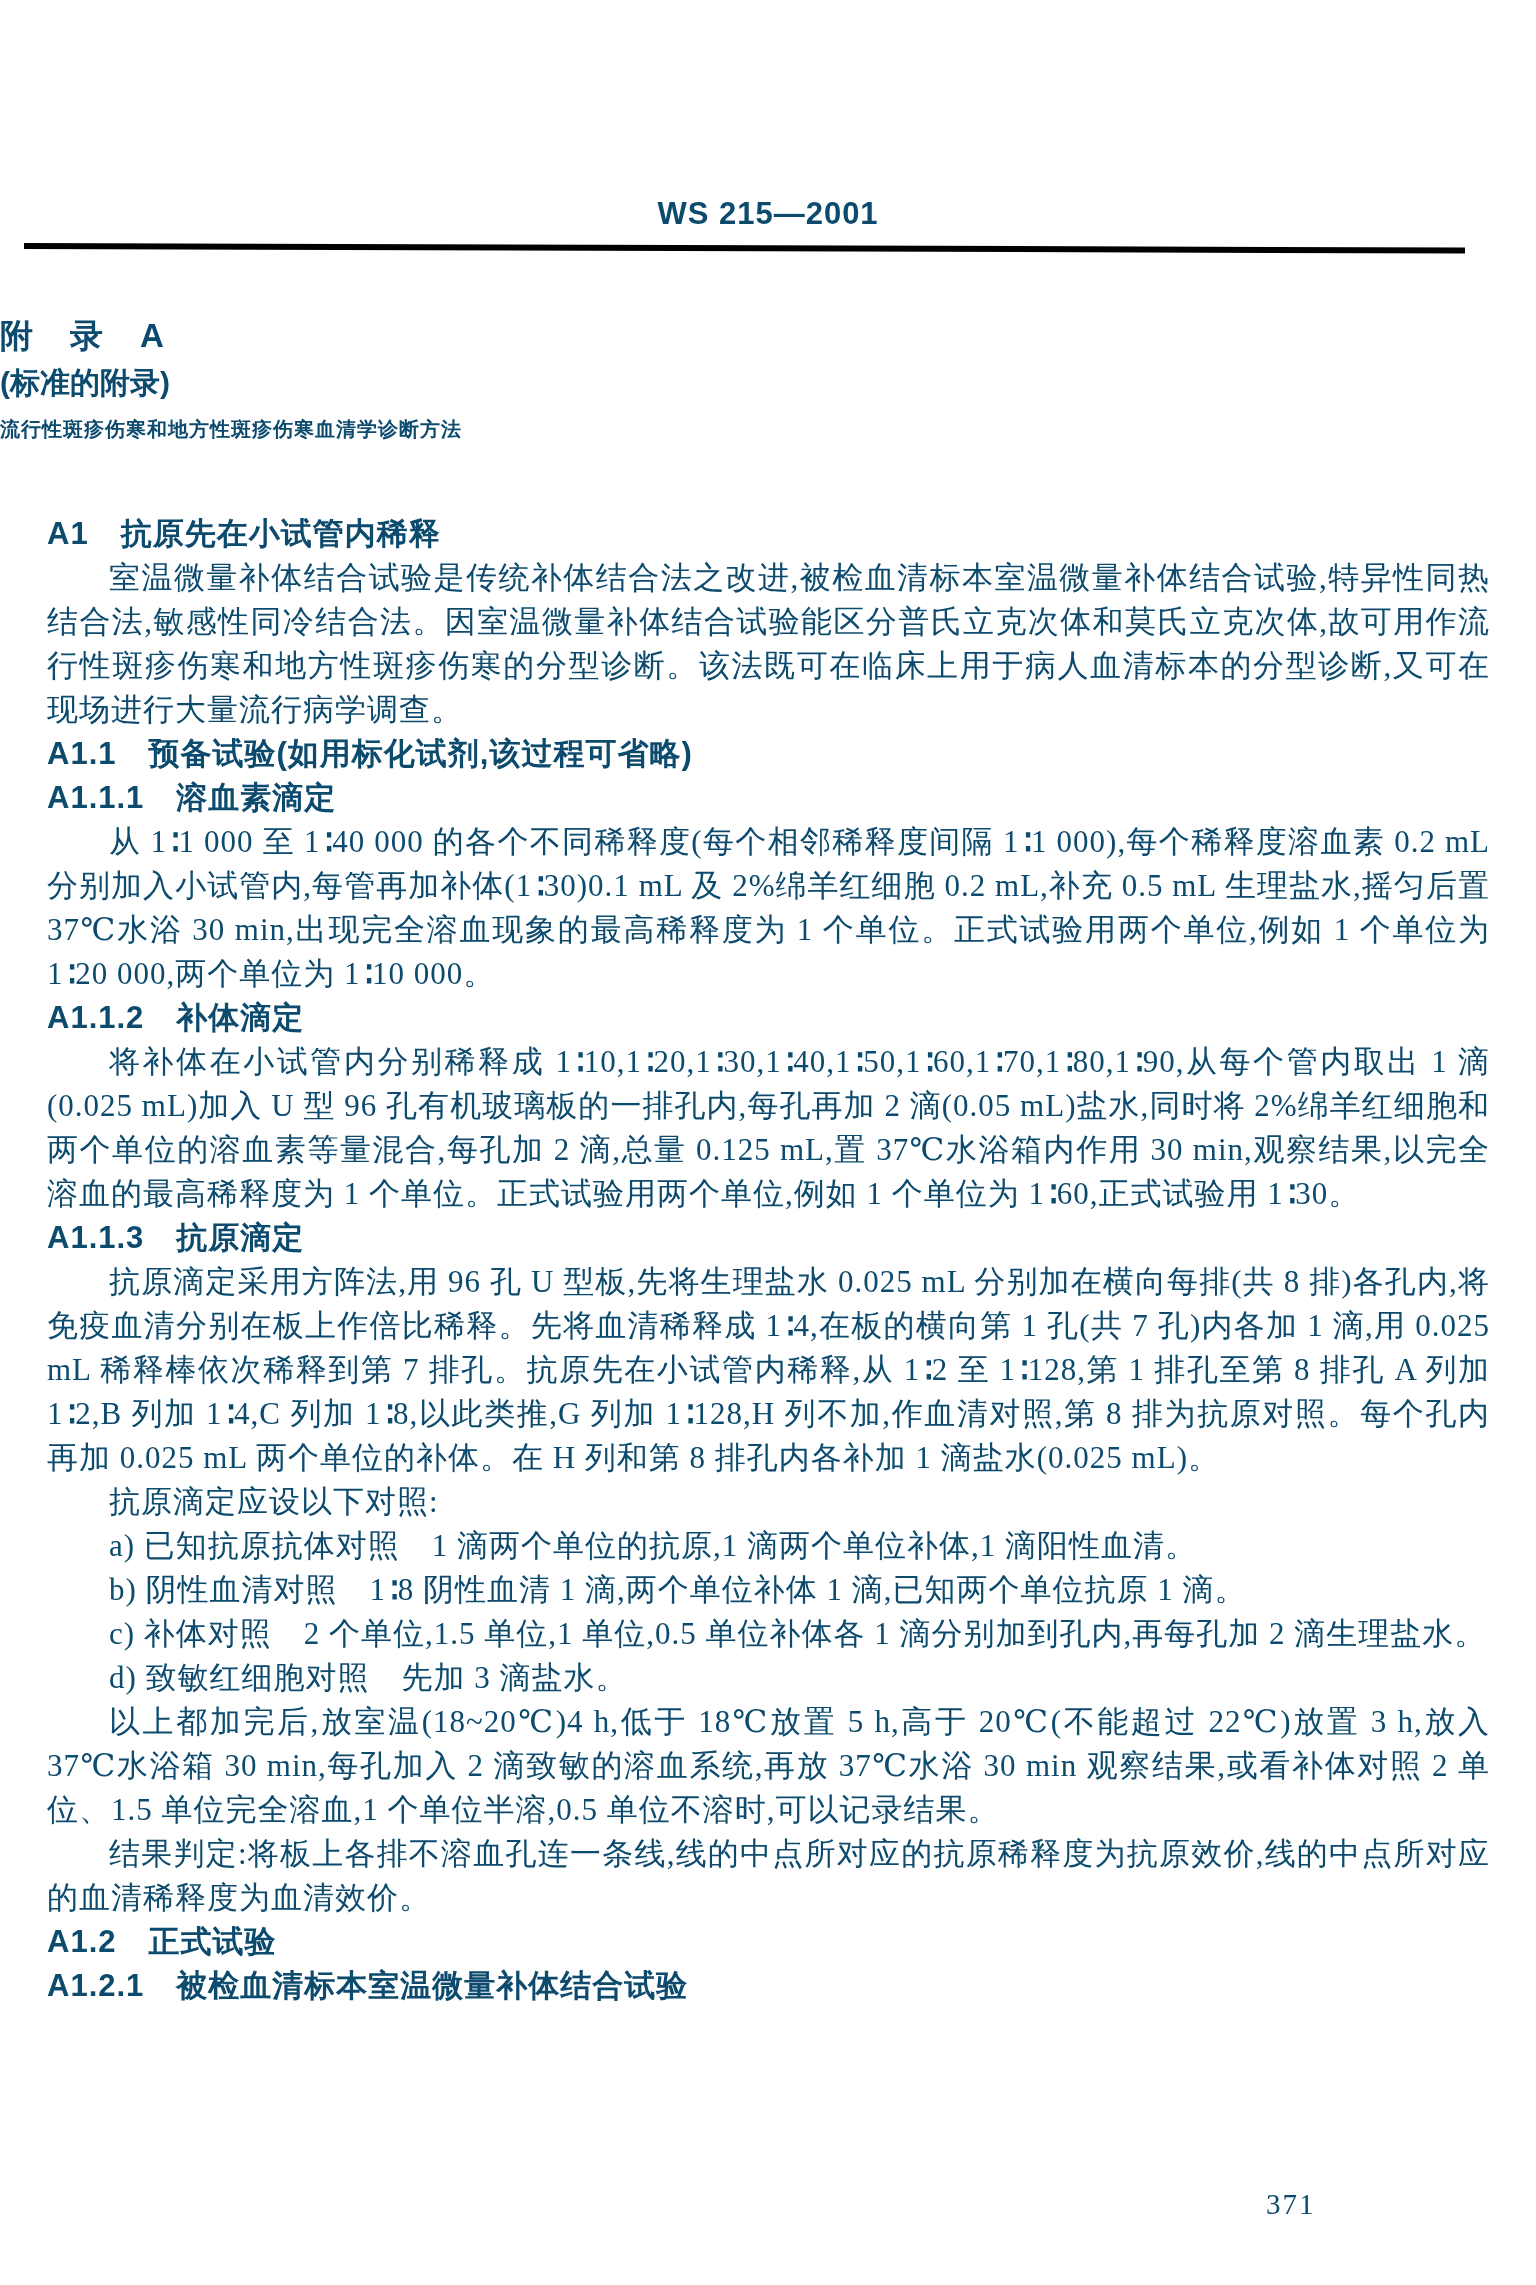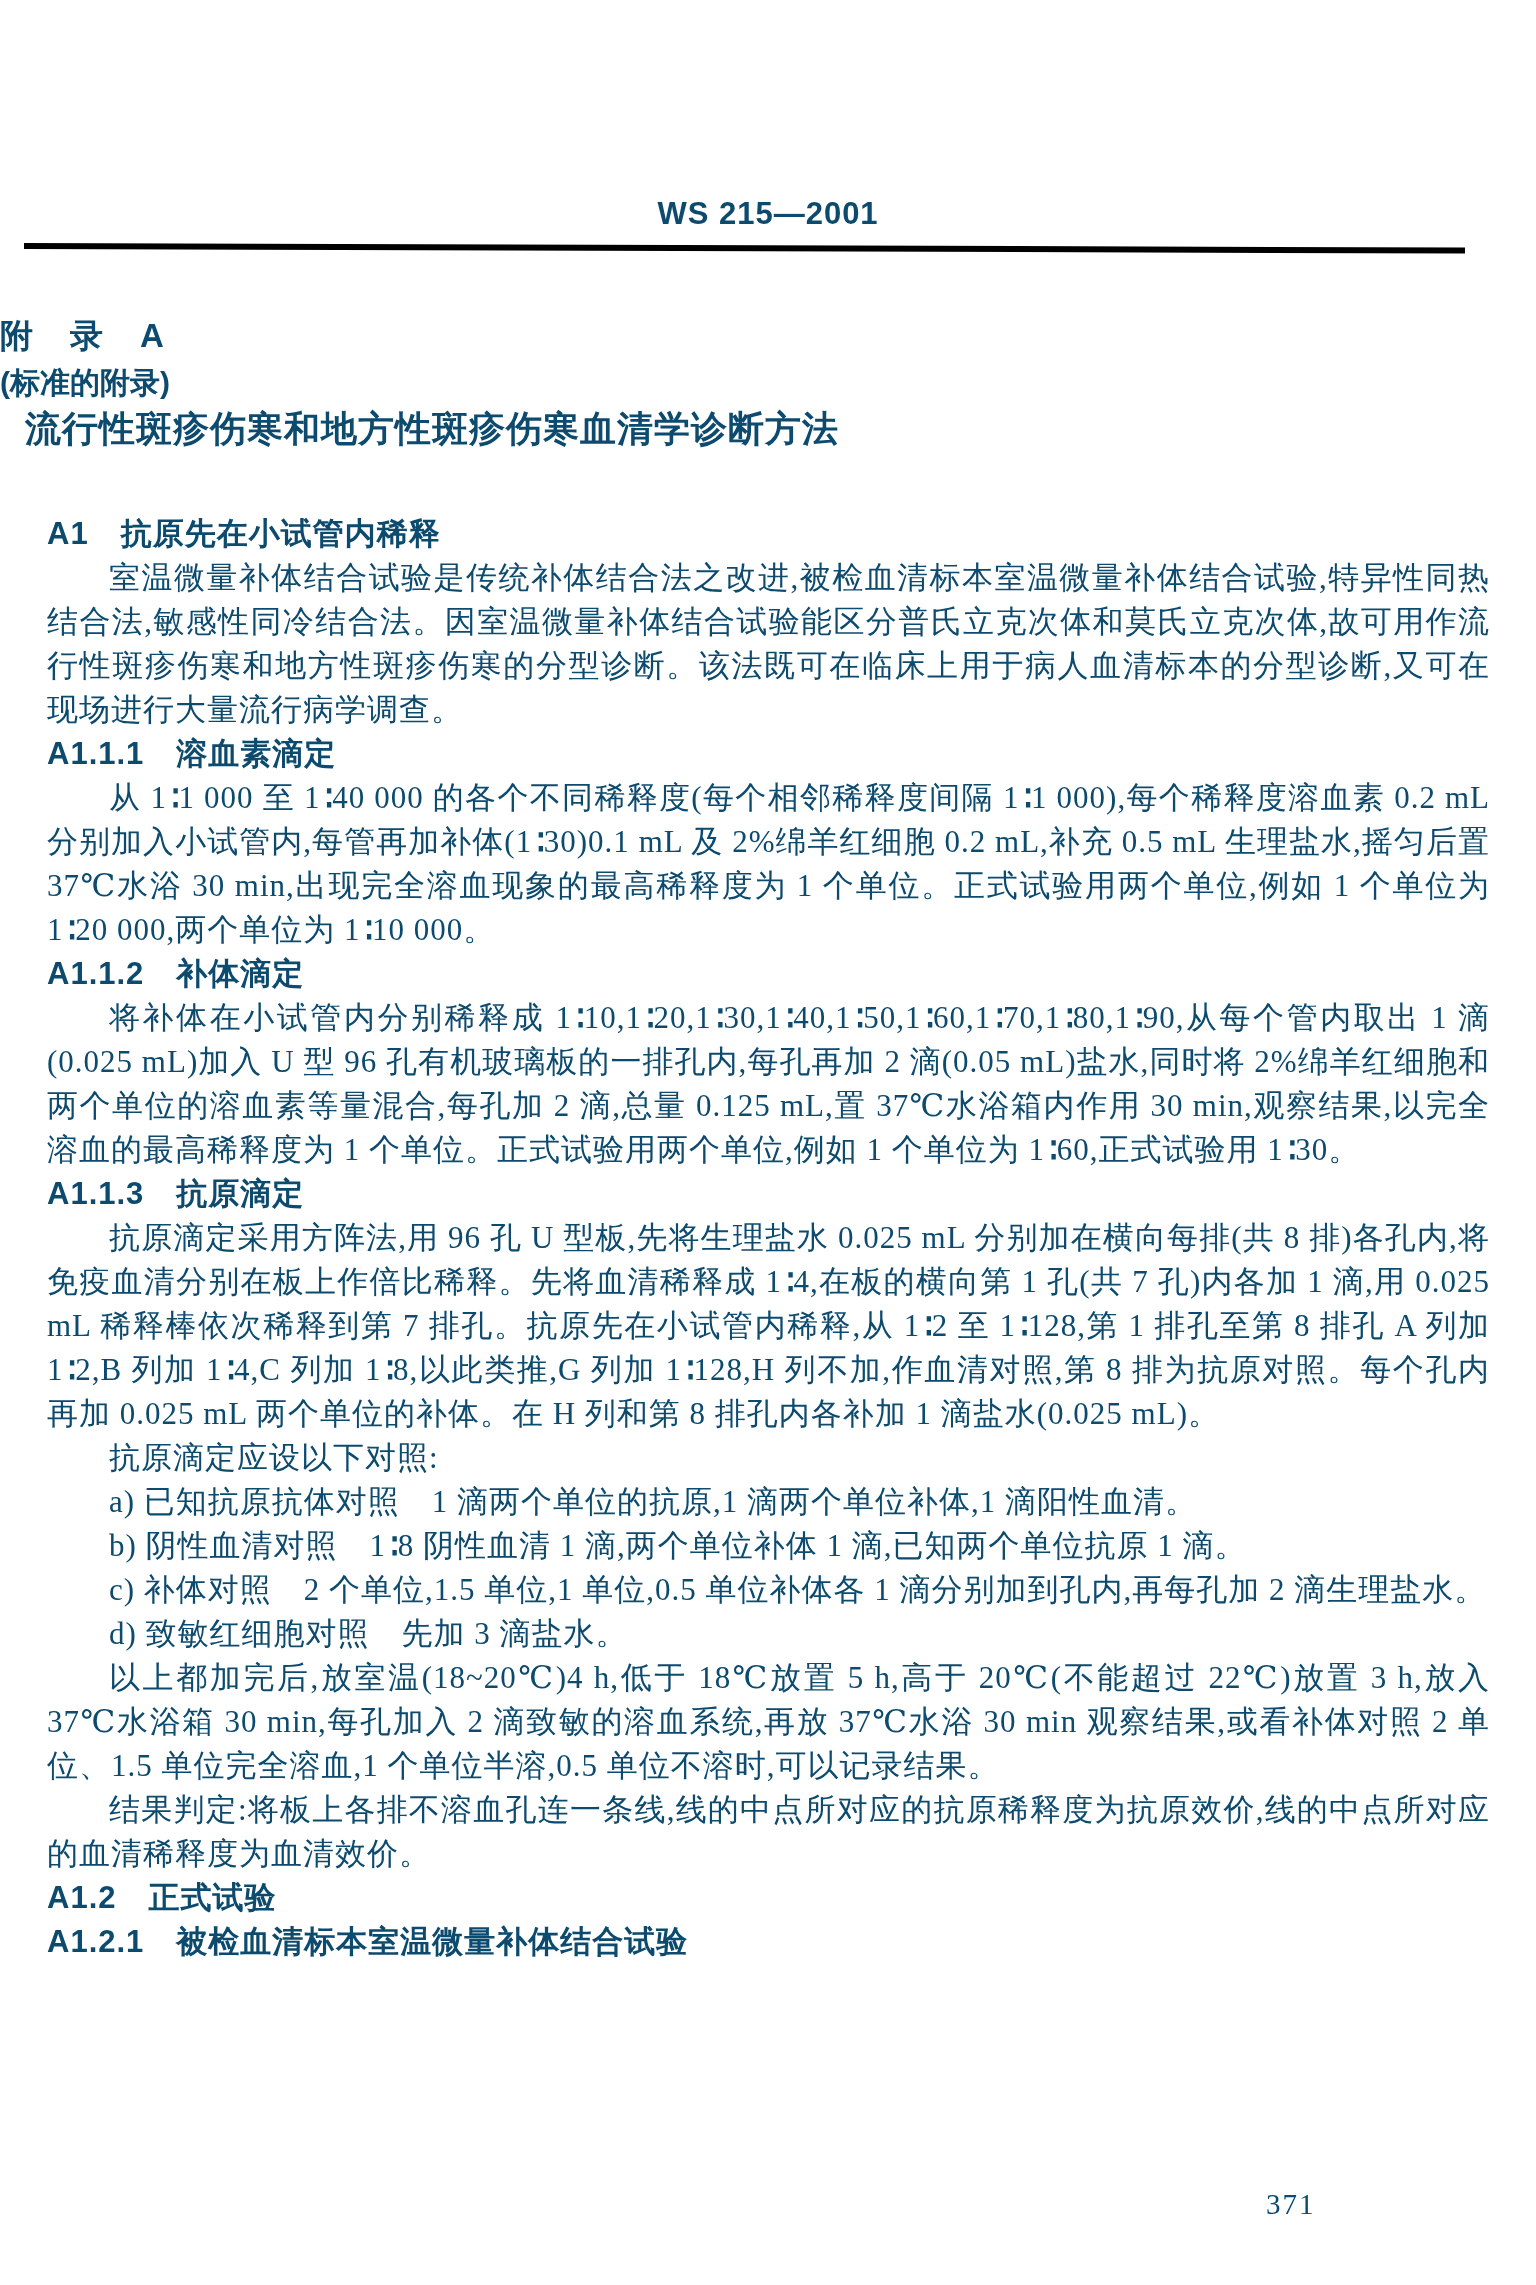--- a/index.html
+++ b/index.html
@@ -31,21 +31,21 @@
   }
   .appendix-head {
     position: absolute;
     top: 316px; left: 0; width: 100%;
     text-align: left;
     font-family: "Liberation Sans", "DejaVu Sans", sans-serif;
     font-weight: bold;
   }
   .appendix-label   { font-size: 33px; line-height: 40px; margin-bottom: 7px; letter-spacing: 2px; }
   .appendix-subtitle{ font-size: 30px; line-height: 40px; margin-bottom: 5px; }
-  .appendix-title   { font-size: 36px; line-height: 42px; letter-spacing: 1px; padding-left: 25px; }
+  .appendix-title   { font-size: 20px; line-height: 42px; letter-spacing: 1px; }
   .content {
     position: absolute;
     top: 512px; left: 47px;
     width: 1443px;
     font-size: 31px;
     line-height: 44px;
     letter-spacing: 1px;
     text-align: justify;
   }
   .content h2, .content h3 {
@@ -77,20 +77,21 @@
 
   <div class="appendix-head">
     <div class="appendix-label">附　录　A</div>
     <div class="appendix-subtitle">(标准的附录)</div>
     <div class="appendix-title">流行性斑疹伤寒和地方性斑疹伤寒血清学诊断方法</div>
   </div>
 
   <div class="content">
     <h2 class="h-a1">A1　抗原先在小试管内稀释</h2>
     <p class="para">室温微量补体结合试验是传统补体结合法之改进,被检血清标本室温微量补体结合试验,特异性同热结合法,敏感性同冷结合法。因室温微量补体结合试验能区分普氏立克次体和莫氏立克次体,故可用作流行性斑疹伤寒和地方性斑疹伤寒的分型诊断。该法既可在临床上用于病人血清标本的分型诊断,又可在现场进行大量流行病学调查。</p>
+    <h3>A1.1　预备试验(如用标化试剂,该过程可省略)</h3>
     <h3>A1.1.1　溶血素滴定</h3>
     <p class="para">从 1∶1 000 至 1∶40 000 的各个不同稀释度(每个相邻稀释度间隔 1∶1 000),每个稀释度溶血素 0.2 mL 分别加入小试管内,每管再加补体(1∶30)0.1 mL 及 2%绵羊红细胞 0.2 mL,补充 0.5 mL 生理盐水,摇匀后置 37℃水浴 30 min,出现完全溶血现象的最高稀释度为 1 个单位。正式试验用两个单位,例如 1 个单位为 1∶20 000,两个单位为 1∶10 000。</p>
     <h3>A1.1.2　补体滴定</h3>
     <p class="para">将补体在小试管内分别稀释成 1∶10,1∶20,1∶30,1∶40,1∶50,1∶60,1∶70,1∶80,1∶90,从每个管内取出 1 滴(0.025 mL)加入 U 型 96 孔有机玻璃板的一排孔内,每孔再加 2 滴(0.05 mL)盐水,同时将 2%绵羊红细胞和两个单位的溶血素等量混合,每孔加 2 滴,总量 0.125 mL,置 37℃水浴箱内作用 30 min,观察结果,以完全溶血的最高稀释度为 1 个单位。正式试验用两个单位,例如 1 个单位为 1∶60,正式试验用 1∶30。</p>
     <h3>A1.1.3　抗原滴定</h3>
     <p class="para">抗原滴定采用方阵法,用 96 孔 U 型板,先将生理盐水 0.025 mL 分别加在横向每排(共 8 排)各孔内,将免疫血清分别在板上作倍比稀释。先将血清稀释成 1∶4,在板的横向第 1 孔(共 7 孔)内各加 1 滴,用 0.025 mL 稀释棒依次稀释到第 7 排孔。抗原先在小试管内稀释,从 1∶2 至 1∶128,第 1 排孔至第 8 排孔 A 列加 1∶2,B 列加 1∶4,C 列加 1∶8,以此类推,G 列加 1∶128,H 列不加,作血清对照,第 8 排为抗原对照。每个孔内再加 0.025 mL 两个单位的补体。在 H 列和第 8 排孔内各补加 1 滴盐水(0.025 mL)。</p>
     <p class="para">抗原滴定应设以下对照:</p>
     <p class="para">a) 已知抗原抗体对照　1 滴两个单位的抗原,1 滴两个单位补体,1 滴阳性血清。</p>
     <p class="para">b) 阴性血清对照　1∶8 阴性血清 1 滴,两个单位补体 1 滴,已知两个单位抗原 1 滴。</p>
     <p class="para">c) 补体对照　2 个单位,1.5 单位,1 单位,0.5 单位补体各 1 滴分别加到孔内,再每孔加 2 滴生理盐水。</p>

